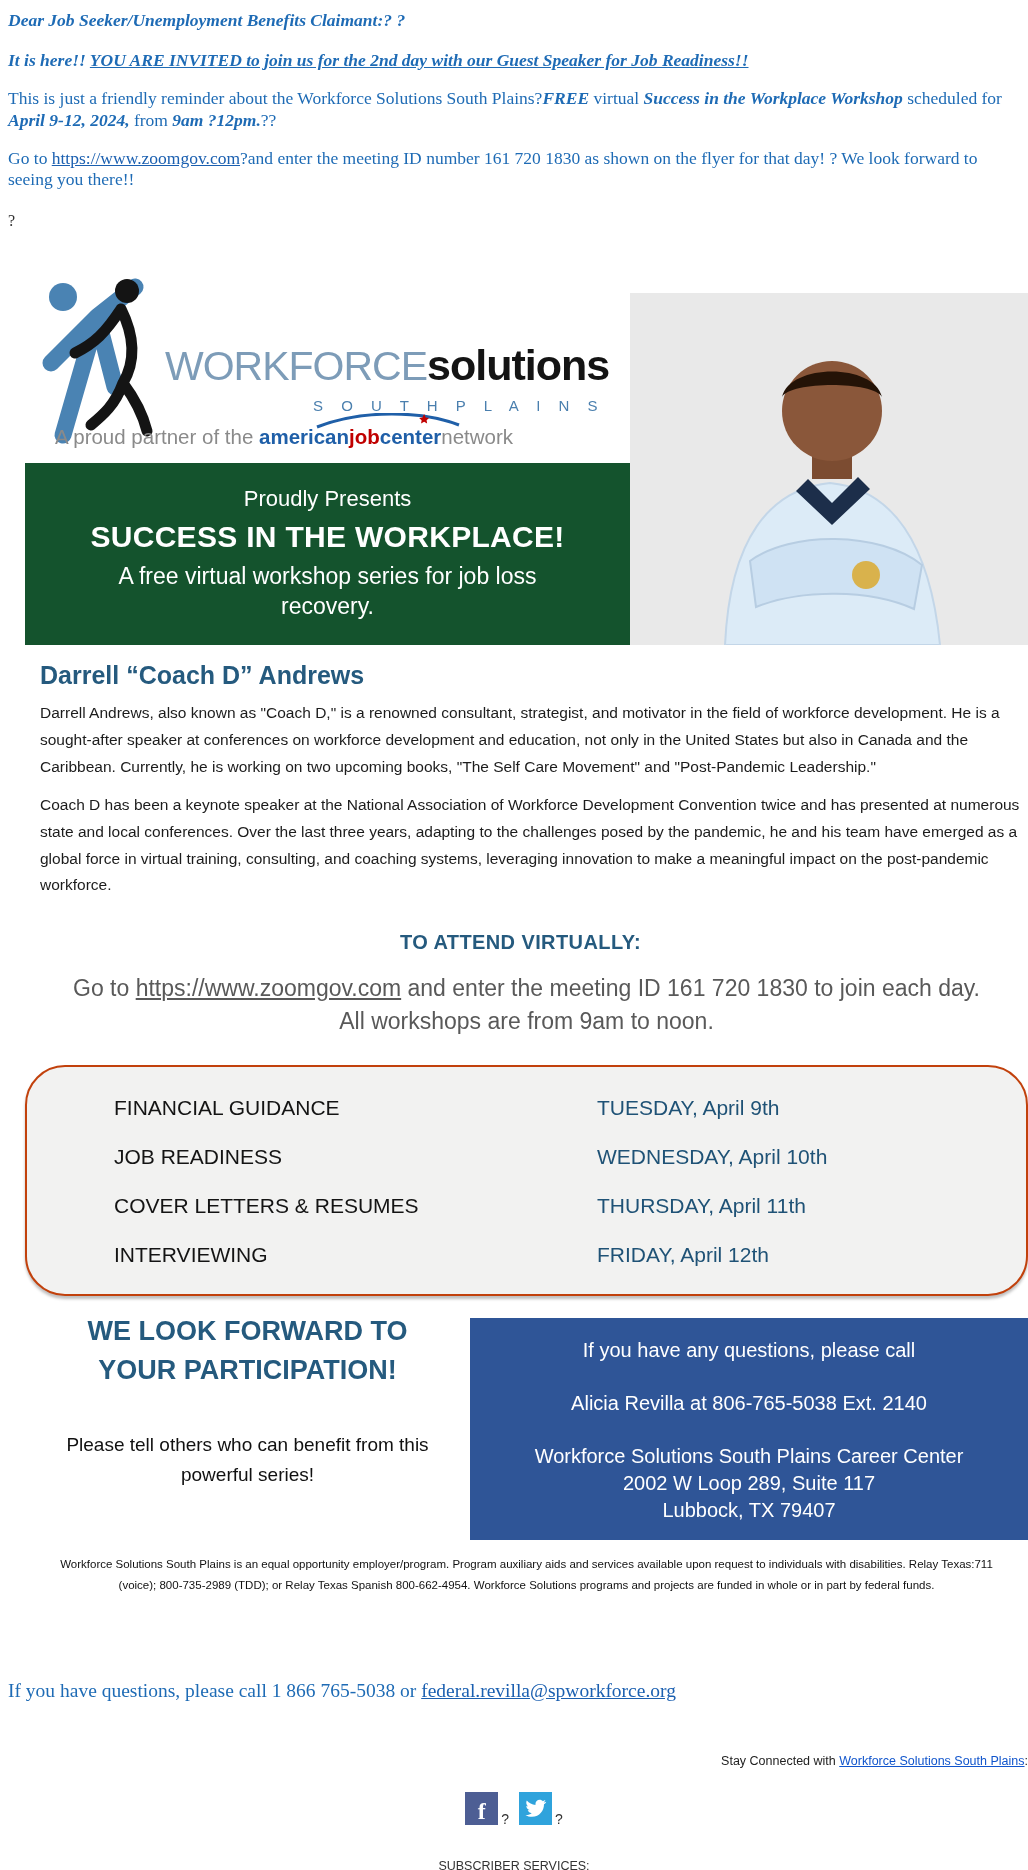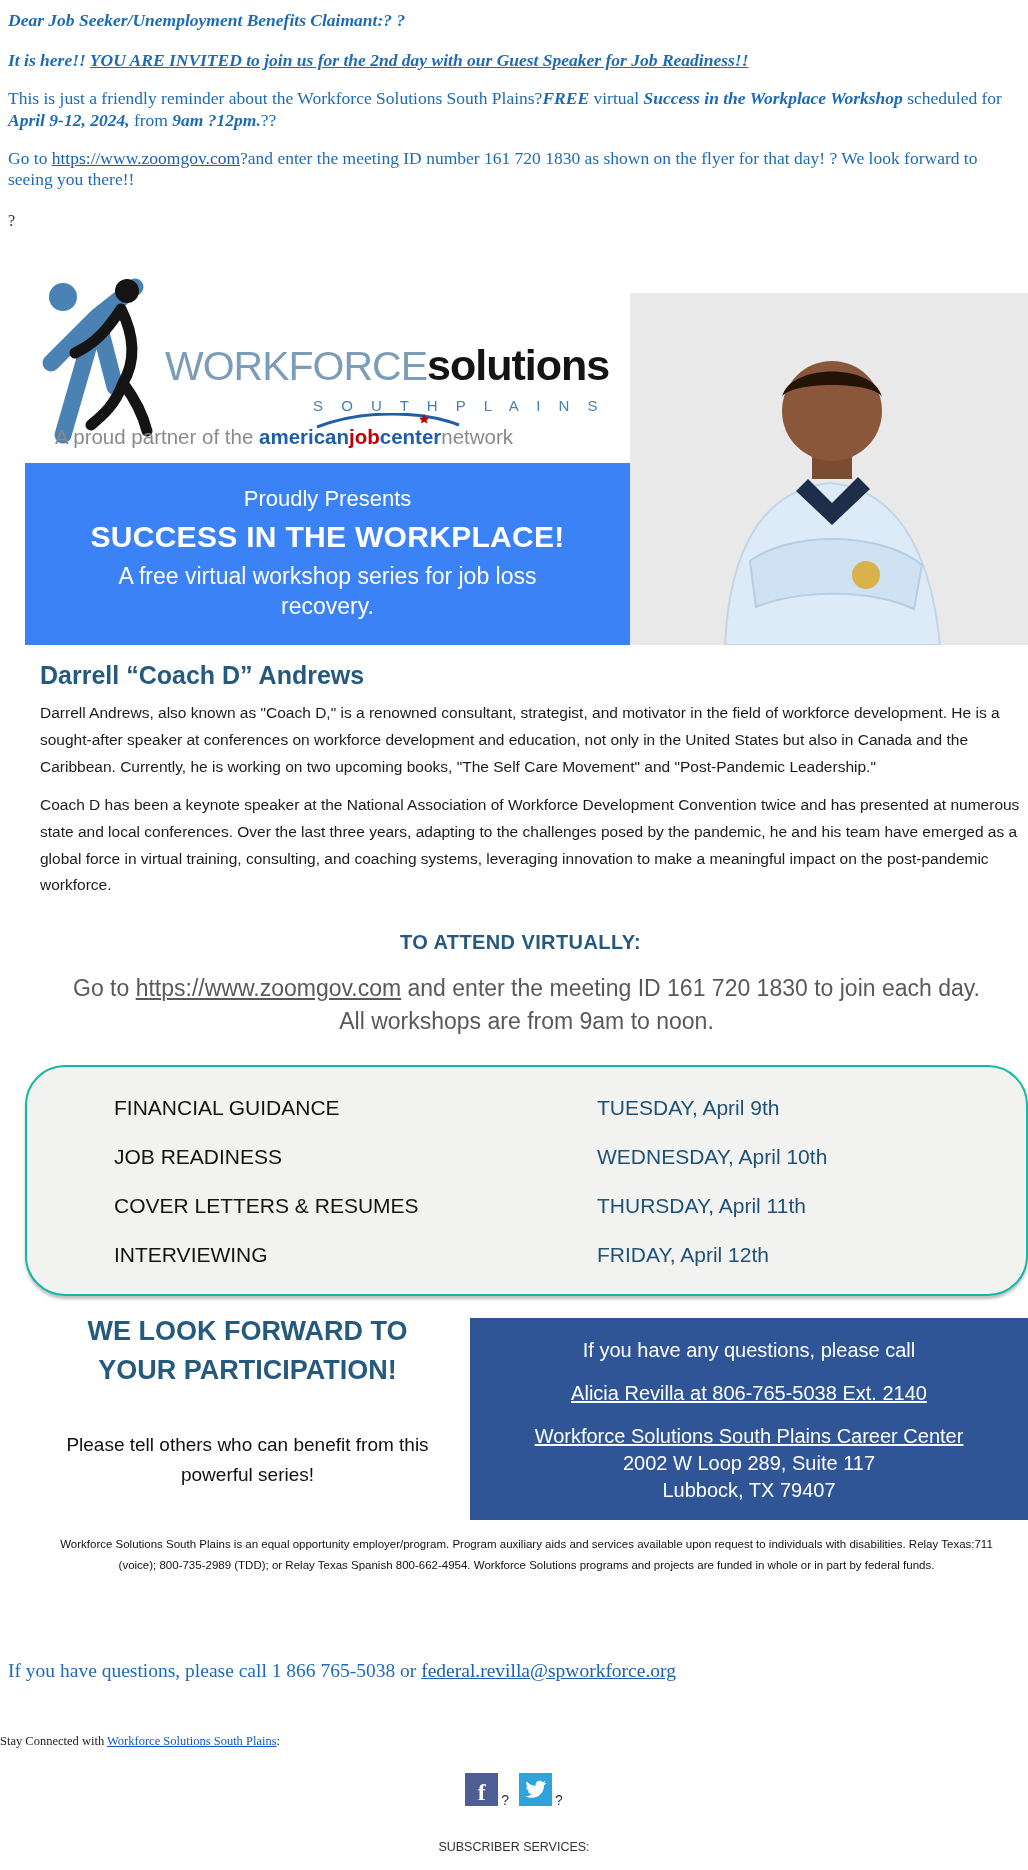--- a/index.html
+++ b/index.html
@@ -23,57 +23,57 @@
   .logo-star{position:absolute;left:8px;top:14px;}
   .brand{position:absolute;left:140px;top:92px;white-space:nowrap;}
   .brand .wf{color:#7d9cb8;font-size:41px;letter-spacing:-1px;}
   .brand .sol{color:#141414;font-size:43px;font-weight:600;letter-spacing:-1px;}
   .southplains{position:absolute;left:288px;top:148px;color:#4a7fae;font-size:15px;letter-spacing:7px;}
   .partner{position:absolute;left:30px;top:176px;font-size:20.5px;color:#8a8a8a;white-space:nowrap;}
   .partner .am,.partner .ct{color:#1f5fa8;font-weight:bold;}
   .partner .jb{color:#c00000;font-weight:bold;}
   .partner .arc{position:absolute;left:258px;top:-12px;}
 
-  .banner{height:182px;background:#3b82f6;color:#fff;text-align:center;display:flex;flex-direction:column;justify-content:center;}
+  .banner{height:182px;background:#14532d;color:#fff;text-align:center;display:flex;flex-direction:column;justify-content:center;}
   .banner .b1{font-size:22px;}
   .banner .b2{font-size:30px;font-weight:bold;margin-top:8px;letter-spacing:0.3px;}
   .banner .b3{font-size:23px;width:450px;margin:8px auto 0;line-height:1.3;}
 
   .photo{width:398px;height:352px;margin-top:44px;background:linear-gradient(180deg,#efefef,#e3e3e3);overflow:hidden;}
 
   .bio{margin-left:15px;width:985px;color:#1c1c1c;}
   .bio h2{color:#255a7e;font-size:25px;margin:16px 0 10px 0;}
   .bio p{font-size:15.5px;line-height:1.72;margin:0 0 0 0;}
   .bio p + p{margin-top:12px;}
 
   .attend-h{text-align:center;color:#255a7e;font-size:20px;font-weight:bold;margin:32px 12px 0 0;letter-spacing:0.4px;}
   .attend-p{text-align:center;color:#595959;font-size:23px;line-height:1.42;width:930px;margin:18px auto 0;}
   .attend-p a{color:#595959;text-decoration:underline;}
 
-  .schedule{margin-top:28px;background:#f2f2f1;border:2px solid #14b8a6;border-radius:40px;box-shadow:0 3px 3px rgba(0,0,0,.25);padding:20px 0 18px 87px;}
+  .schedule{margin-top:28px;background:#f2f2f1;border:2px solid #c2410c;border-radius:40px;box-shadow:0 3px 3px rgba(0,0,0,.25);padding:20px 0 18px 87px;}
   .srow{display:flex;align-items:center;height:42px;}
   .srow + .srow{margin-top:7px;}
   .topic{width:483px;font-size:21px;color:#141414;}
   .day{font-size:21px;color:#1f5276;}
 
   .bottom{display:flex;margin-top:22px;}
   .closing{width:445px;text-align:center;}
   .closing .c{color:#255a7e;font-weight:bold;font-size:27px;line-height:1.0;}
   .closing .c2{margin-top:12px;}
   .closing .note{font-size:19px;color:#111;width:370px;margin:46px auto 0;line-height:1.55;}
   .contact{width:558px;background:#2f5597;color:#fff;text-align:center;font-size:20px;padding:19px 0 16px;}
   .contact div{line-height:1.35;}
-  .contact .g{margin-top:16px;text-decoration:underline;}
+  .contact .g{margin-top:26px;}
 
   .disclaimer{text-align:center;font-size:11.5px;color:#111;width:952px;margin:14px auto 0;line-height:1.8;}
 
   
   .questions{font-family:"Liberation Serif",serif;color:#1e6bb5;font-size:19.5px;margin:84px 0 0 8px;}
   .questions a{color:#1a5fb0;text-decoration:underline;}
-  .stay{text-align:left;font-size:12.5px;color:#222;margin-top:52px;font-family:Liberation Serif, serif;}
+  .stay{text-align:right;font-size:12.5px;color:#222;margin-top:52px;}
   .stay a{color:#1155cc;text-decoration:underline;}
   .social{display:flex;justify-content:center;align-items:flex-end;margin-top:24px;}
   .sq{width:33px;height:33px;display:flex;align-items:center;justify-content:center;text-decoration:none;}
   .fb{background:#4d5e94;}
   .tw{background:#2fa3dc;margin-left:10px;}
   .fb span{color:#fff;font-family:"Liberation Serif",serif;font-weight:bold;font-size:24px;margin-top:6px;}
   .qm{font-size:14px;color:#333;margin:0 0 -2px 3px;}
   .subscriber{text-align:center;font-size:12.5px;color:#333;margin-top:32px;line-height:1.5;}
 </style>
 </head>

